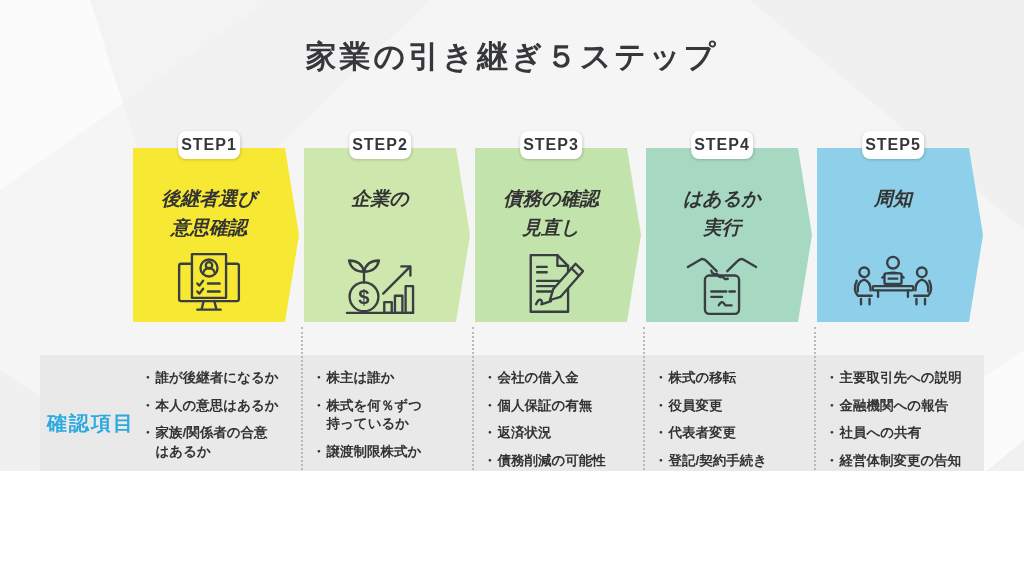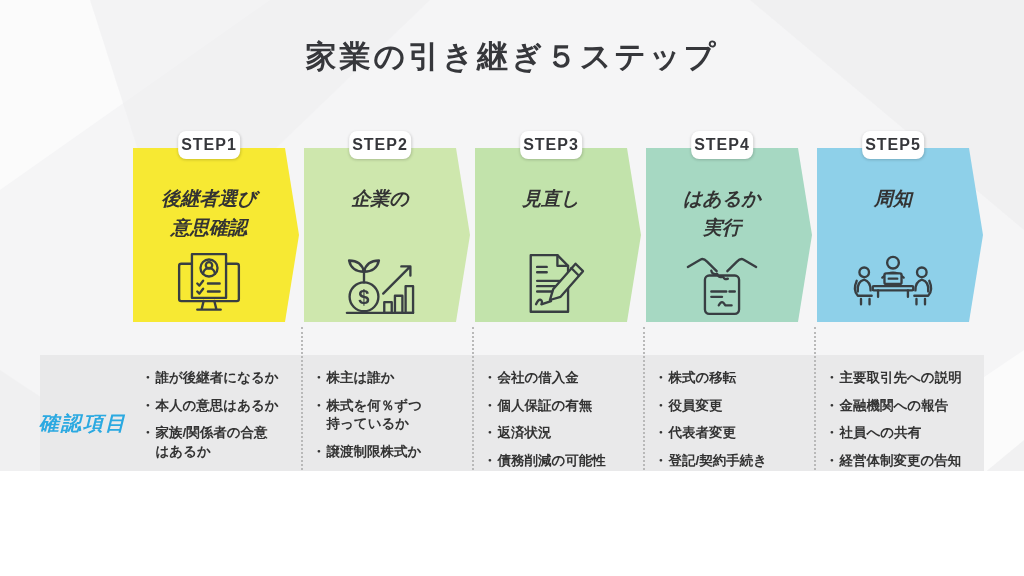--- a/index.html
+++ b/index.html
@@ -29,22 +29,22 @@
   .stitle{
     position:absolute;top:36px;left:0;right:14px;text-align:center;
     font-size:19px;font-weight:700;line-height:1.55;color:#333;z-index:1;font-style:italic;
   }
   .icon{
     position:absolute;bottom:6px;left:calc(50% - 7px);transform:translateX(-50%);z-index:1;
   }
   .icon svg{display:block;}
   .band{position:absolute;left:40px;top:355px;width:944px;height:136px;background:#e9e9ea;}
   .confirm{
-    position:absolute;left:39px;top:410px;font-size:20px;font-weight:800;
-    letter-spacing:2px;color:#2BA9E1;font-style:italic;
+    position:absolute;left:47px;top:410px;font-size:20px;font-weight:800;
+    letter-spacing:2px;color:#2BA9E1;
   }
   .sep{position:absolute;top:327px;height:163px;width:0;border-left:2px dotted #b9b9b9;}
   .col{position:absolute;top:369px;width:158px;}
   .col ul{list-style:none;margin:0;padding:0;}
   .col li{
     display:flex;font-size:13.5px;font-weight:600;color:#333;
     line-height:1.38;margin-bottom:9px;
   }
   .bullet{flex:0 0 auto;margin-right:1px;}
   .itext{white-space:pre-line;}
@@ -108,20 +108,21 @@
           <rect x="62" y="32" width="7" height="25"></rect>
           <path d="M41,39 L66,14 M58,13.5 h8.5 v8.5"></path>
         </svg>
       </div>
     </div>
 
     <div class="block">
       <div class="chev" style="--c: #C2E3AB;"></div>
       <div class="badge">STEP3</div>
       <div class="stitle">
+        <div>債務の確認</div>
         <div>見直し</div>
       </div>
       <div class="icon" style="--c: #C2E3AB;">
         <svg width="84" height="64" viewBox="0 0 76 60" class="lineart">
           <path d="M19,3 h25 l10,10 v43 h-35 z" fill="var(--c)"></path>
           <path d="M44,3 v10 h10"></path>
           <path d="M25,14 h9 M25,19 h9"></path>
           <path d="M25,27 h22 M25,32 h22 M25,37 h22"></path>
           <path d="M24,49 c3,-7 7,-4 5,0 l9,-3"></path>
           <path d="M61,11 l7,7 L47,42 l-10,3 3,-10 z" fill="var(--c)"></path>

